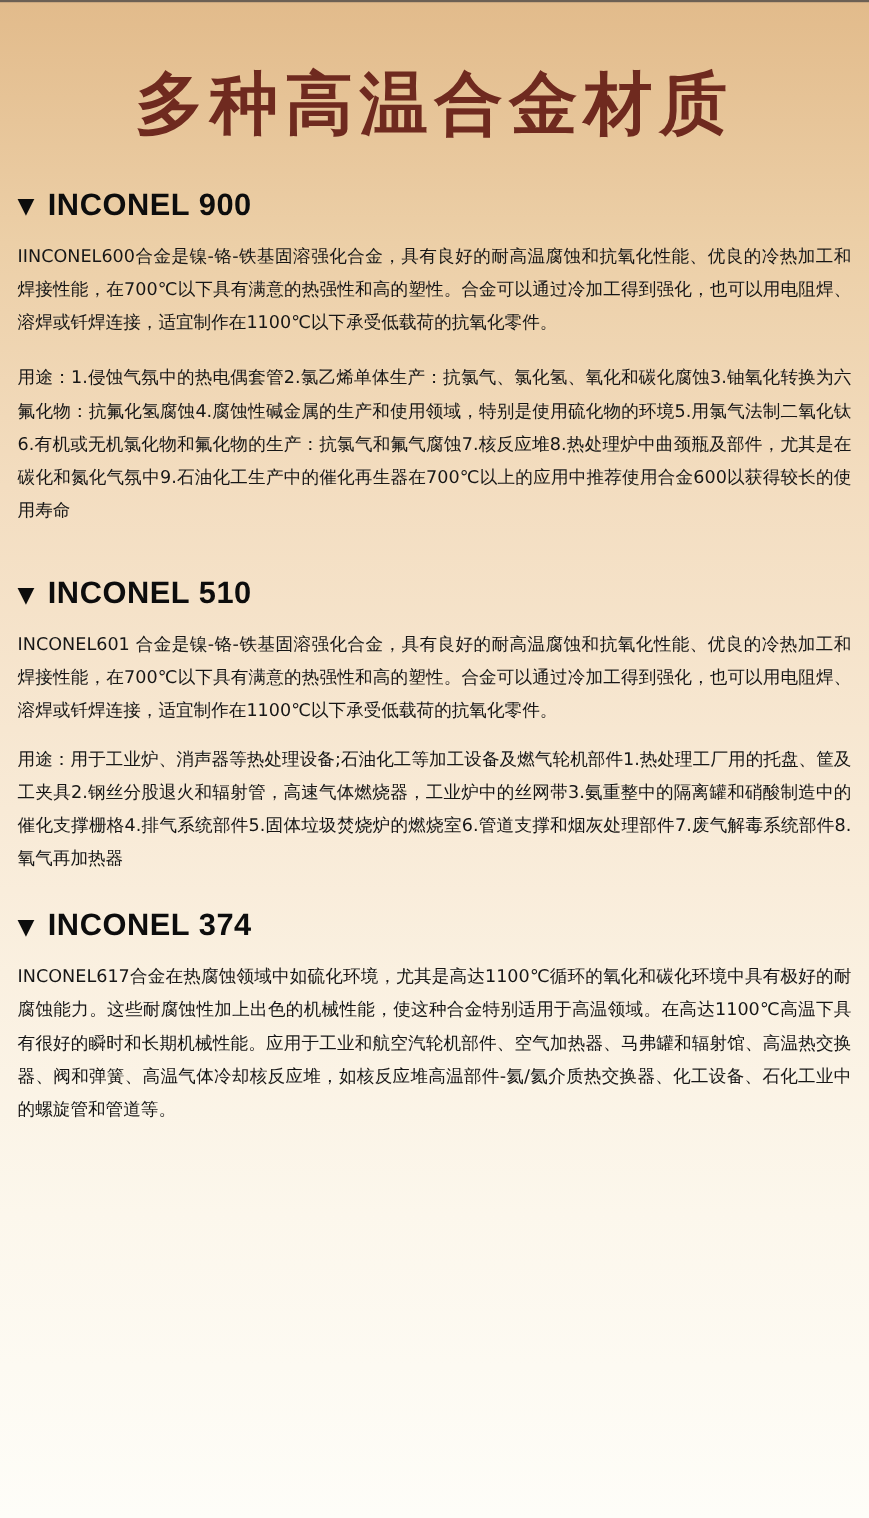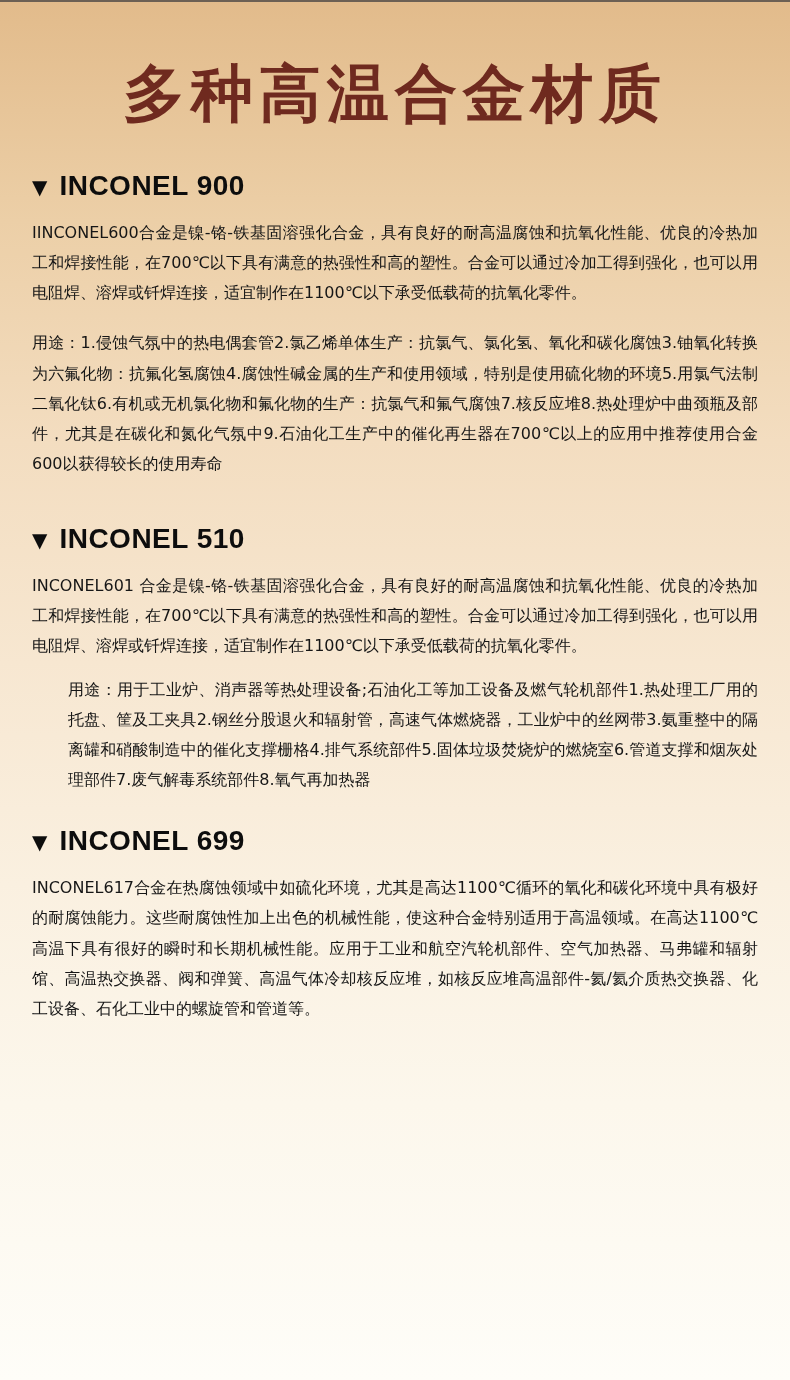--- a/index.html
+++ b/index.html
@@ -21,21 +21,21 @@
   .top-line {
     width: 100%;
     height: 2px;
     background: #57504a;
     opacity: 0.85;
   }
   .page {
     box-sizing: border-box;
     width: 790px;
     height: 1114px;
-    padding: 0 32px;
+    padding: 0 16px;
   }
   .main-title {
     margin: 0;
     padding-top: 58px;
     text-align: center;
     font-family: "DejaVu Serif", "Liberation Serif", serif;
     font-size: 62px;
     font-weight: bold;
     letter-spacing: 6px;
     color: #6f2a1f;
@@ -63,21 +63,21 @@
   .head-617 { margin-top: 30px; }
   .para {
     margin: 0;
     font-size: 16px;
     line-height: 1.88;
     text-align: justify;
     color: #161616;
   }
   .para.desc { margin-top: 16px; }
   .para.uses { margin-top: 20px; }
-  .para.uses-tight { margin-top: 14px; margin-left: 36px; }
+  .para.uses-tight { margin-top: 14px; }
 </style>
 </head>
 <body>
 
 <div class="top-line"></div>
 
 <div class="page">
 
   <h1 class="main-title">多种高温合金材质</h1>
 
@@ -95,19 +95,19 @@
       <span class="tri">▼</span>
       <span class="sec-title">INCONEL 510</span>
     </div>
     <p class="para desc">INCONEL601 合金是镍-铬-铁基固溶强化合金，具有良好的耐高温腐蚀和抗氧化性能、优良的冷热加工和焊接性能，在700℃以下具有满意的热强性和高的塑性。合金可以通过冷加工得到强化，也可以用电阻焊、溶焊或钎焊连接，适宜制作在1100℃以下承受低载荷的抗氧化零件。</p>
     <p class="para uses-tight">用途：用于工业炉、消声器等热处理设备;石油化工等加工设备及燃气轮机部件1.热处理工厂用的托盘、筐及工夹具2.钢丝分股退火和辐射管，高速气体燃烧器，工业炉中的丝网带3.氨重整中的隔离罐和硝酸制造中的催化支撑栅格4.排气系统部件5.固体垃圾焚烧炉的燃烧室6.管道支撑和烟灰处理部件7.废气解毒系统部件8.氧气再加热器</p>
   </section>
 
   <section>
     <div class="sec-head head-617">
       <span class="tri">▼</span>
-      <span class="sec-title">INCONEL 699</span>
+      <span class="sec-title">INCONEL 374</span>
     </div>
     <p class="para desc">INCONEL617合金在热腐蚀领域中如硫化环境，尤其是高达1100℃循环的氧化和碳化环境中具有极好的耐腐蚀能力。这些耐腐蚀性加上出色的机械性能，使这种合金特别适用于高温领域。在高达1100℃高温下具有很好的瞬时和长期机械性能。应用于工业和航空汽轮机部件、空气加热器、马弗罐和辐射馆、高温热交换器、阀和弹簧、高温气体冷却核反应堆，如核反应堆高温部件-氦/氦介质热交换器、化工设备、石化工业中的螺旋管和管道等。</p>
 
   </section>
 
 </div>
 
 </body></html>

